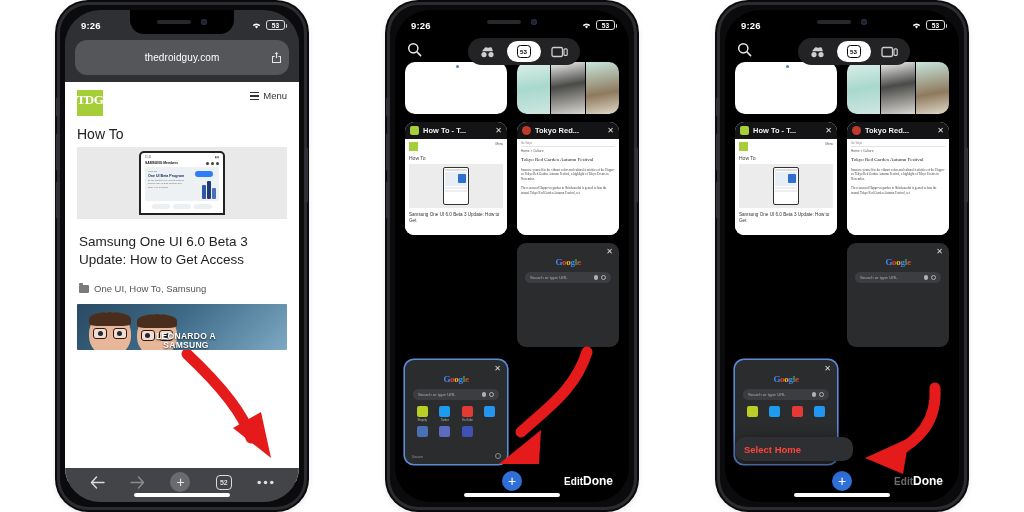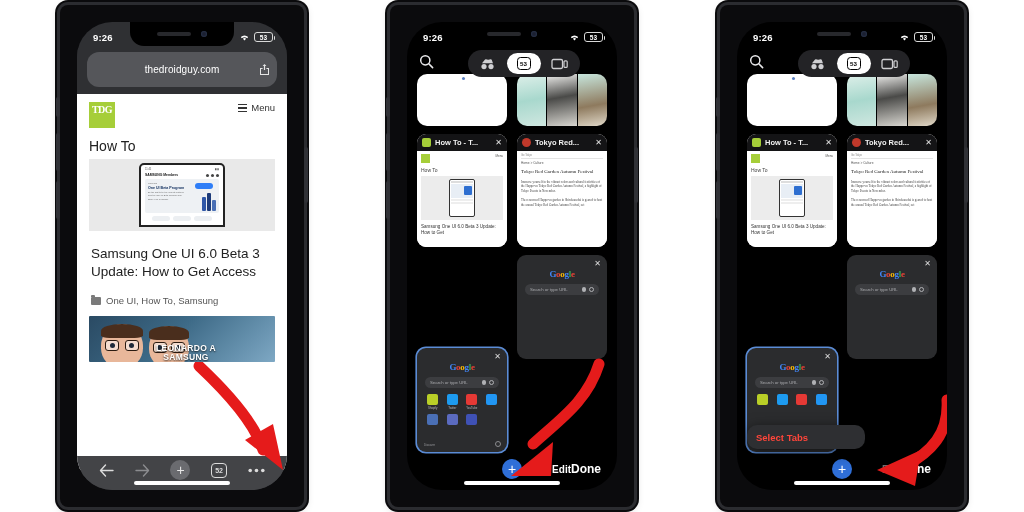--- a/index.html
+++ b/index.html
@@ -13,23 +13,23 @@
     background:#ffffff;
     display:flex; justify-content:space-between; align-items:center;
     padding:0 60px;
   }
 
   
   .phone{
     position:relative;
     width:244px; height:502px;
     background:#0b0b0d;
-    border-radius:8px;
+    border-radius:28px;
     box-shadow:0 0 0 3px #2b2c30, 0 0 0 5px #0a0a0c, 0 2px 10px rgba(0,0,0,.35);
-    padding:17px;
+    padding:5px;
     flex:0 0 auto;
   }
   .screen{
     position:relative;
     width:100%; height:100%;
     border-radius:35px;
     overflow:hidden;
     background:#000;
   }
   
@@ -85,21 +85,21 @@
   .page{
     background:#fff; height:calc(100% - 26px - 34px - 32px);
     overflow:hidden; position:relative;
   }
   .site-head{
     display:flex; align-items:flex-start; justify-content:space-between;
     padding:8px 12px 4px;
   }
   .tdg-logo{
     width:26px;height:26px;background:#a6ce39;color:#fff;
-    font-size:10px;font-weight:bold;letter-spacing:-.5px;
+    font-size:13px;font-weight:bold;letter-spacing:-.5px;
     display:flex;align-items:flex-start;justify-content:center;
     padding-top:2px; font-family:"Liberation Serif", serif;
   }
   .menu-btn{ display:flex;align-items:center;gap:4px;color:#333;font-size:9.5px; }
   .hamb{ display:inline-block; width:9px; }
   .hamb i{ display:block;height:1.3px;background:#333;margin:2px 0; }
   .h1{ font-size:14px; color:#222; padding:6px 12px 5px; font-weight:400; }
   .hero{
     margin:0 12px; background:#e9e9e9; height:72px;
     display:flex; align-items:center; justify-content:center;
@@ -738,21 +738,21 @@
                 <i></i>
                   <u></u>
               </div>
             </div>
             <div style="flex:1"></div>
           </div>
         </div>
       </div>
 
       <div class="ctxmenu">
-        <div class="ctx-item">Select Tabs</div>
+        <div class="ctx-item">Select Home</div>
       </div>
 
       <div class="tsw-bottom">
         <span class="lbl-edit dim">Edit</span>
         <span class="lbl-done">Done</span>
       </div>
       <span class="add-circle">+</span>
       <span class="home-ind"></span>
 
       <svg class="arrow" style="left:118px;top:372px" width="104" height="102" viewBox="0 0 104 102">

